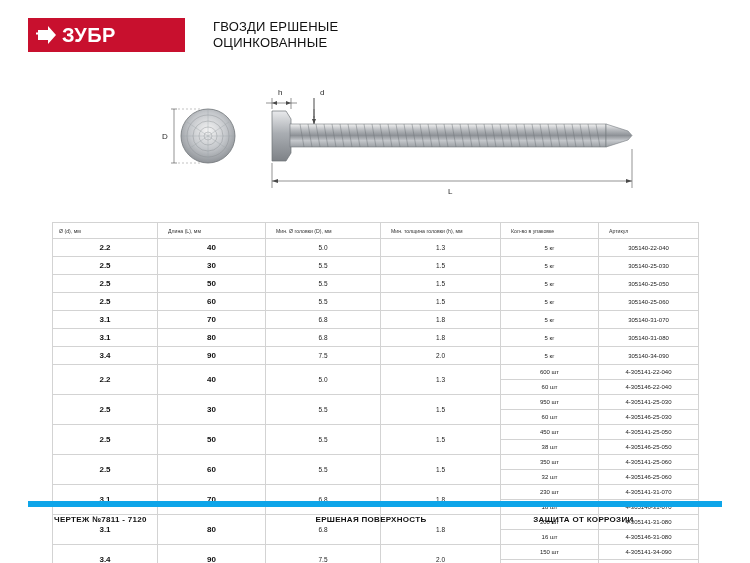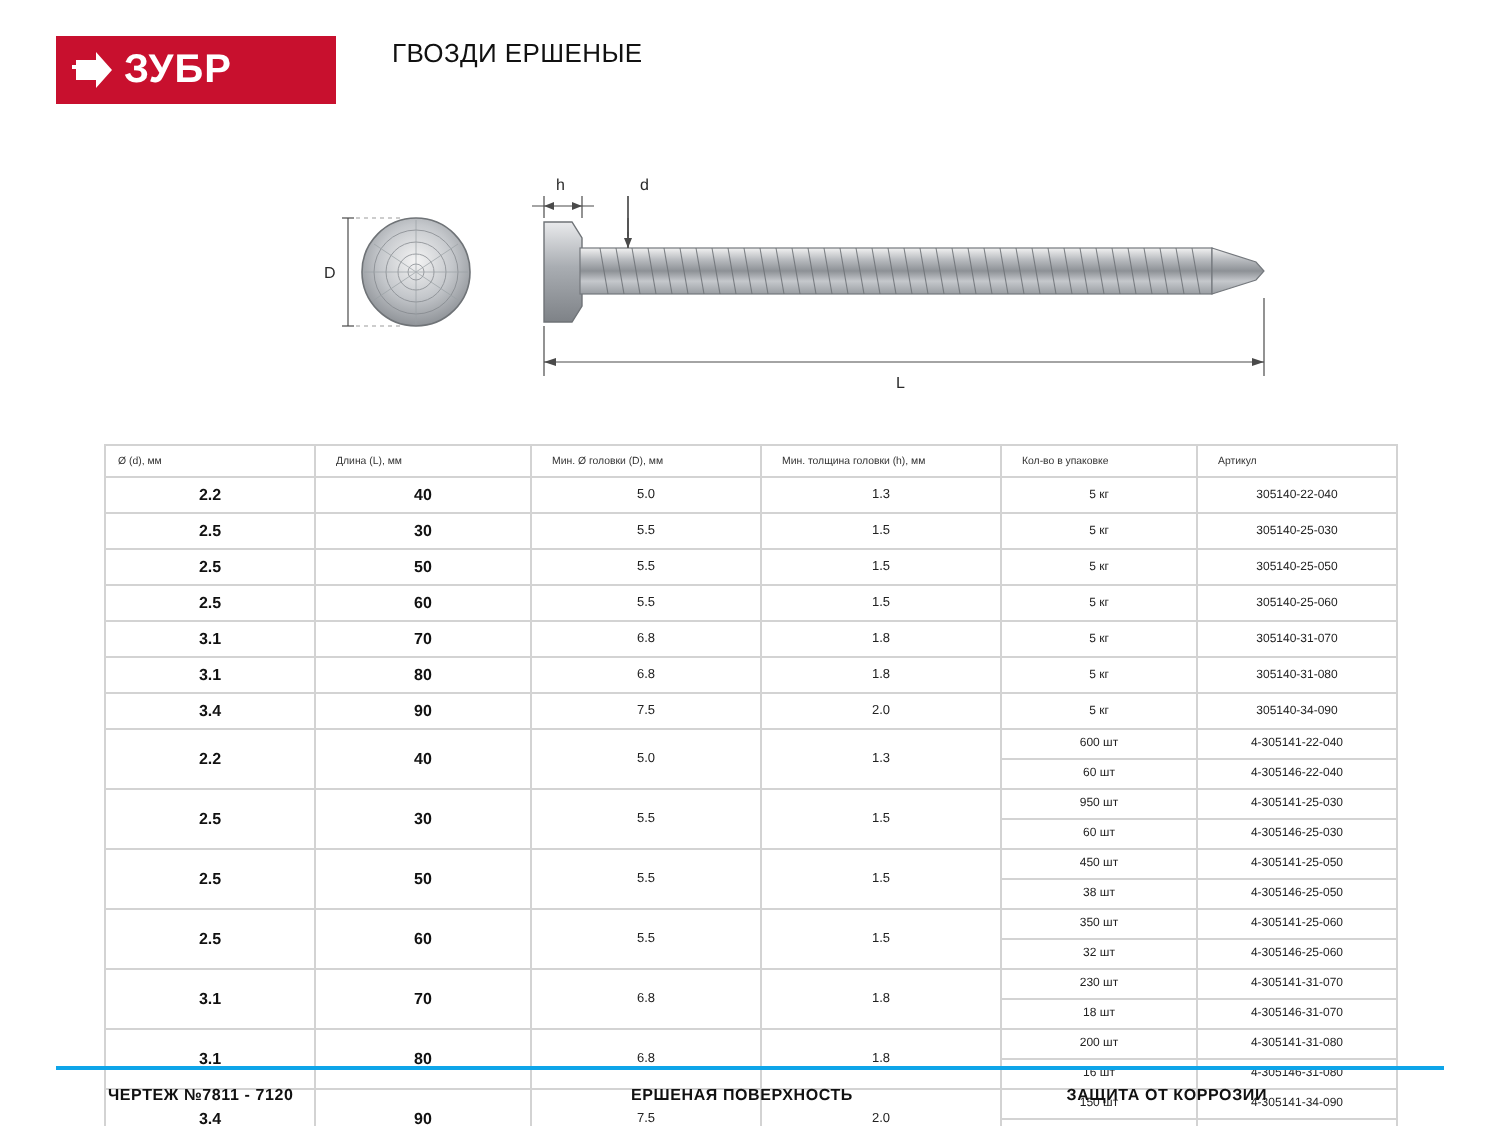--- a/index.html
+++ b/index.html
@@ -25,21 +25,21 @@
   .header {
     position: absolute;
     top: 18px;
     left: 28px;
     right: 28px;
     height: 44px;
     display: flex;
     align-items: flex-start;
   }
   .logo {
-    width: 140px;
+    width: 157px;
     height: 34px;
     background: #c8102e;
     display: flex;
     align-items: center;
     padding-left: 8px;
     box-sizing: border-box;
   }
   .logo-arrow {
     width: 22px;
     height: 22px;
@@ -131,23 +131,23 @@
   .col3 { width: 115px; }
   .col4 { width: 120px; }
   .col5 { width: 98px; }
   .col6 { width: 100px; }
 
   
   .footer {
     position: absolute;
     left: 28px;
     right: 28px;
-    bottom: 4px;
+    bottom: 32px;
     height: 24px;
-    border-top: 2px solid #0ea5e9;
+    border-top: 6px solid #0ea5e9;
     display: flex;
     align-items: center;
   }
   .footer-cell {
     font-size: 8px;
     font-weight: bold;
     color: #111111;
     letter-spacing: 0.3px;
   }
   .footer-left { width: 33%; padding-left: 26px; }
@@ -164,20 +164,21 @@
       <span class="logo-arrow">
         <svg width="22" height="22" viewBox="0 0 22 22">
           <polygon points="2,6 12,6 12,2 20,11 12,20 12,16 2,16" fill="#ffffff"></polygon>
           <rect x="0" y="8.5" width="7" height="2" fill="#ffffff"></rect>
         </svg>
       </span>
       <span class="logo-text">ЗУБР</span>
     </div>
     <div class="header-title">
       <div>ГВОЗДИ ЕРШЕНЫЕ</div>
+      <div>ОЦИНКОВАННЫЕ</div>
     </div>
   </div>
 
   <div class="diagram">
     <svg width="694" height="140" viewBox="0 0 694 140">
       <defs>
         <linearGradient id="metal" x1="0" y1="0" x2="0" y2="1">
           <stop offset="0%" stop-color="#f2f2f2"></stop>
           <stop offset="25%" stop-color="#b9bcc0"></stop>
           <stop offset="50%" stop-color="#8d9196"></stop>

